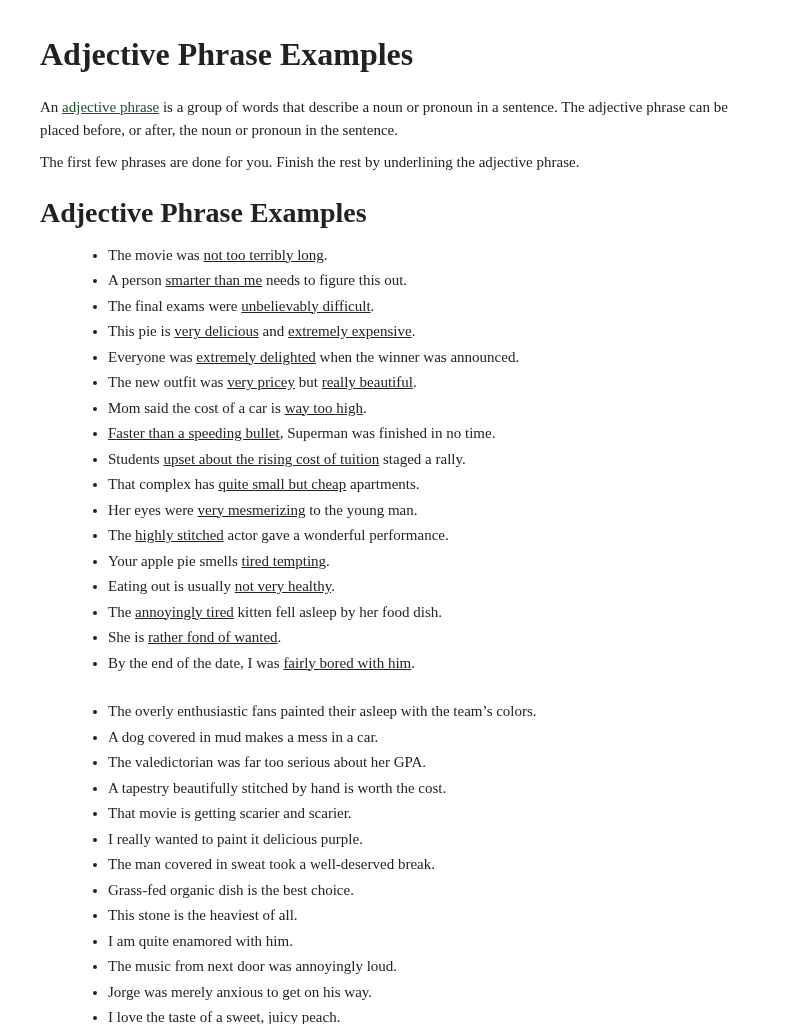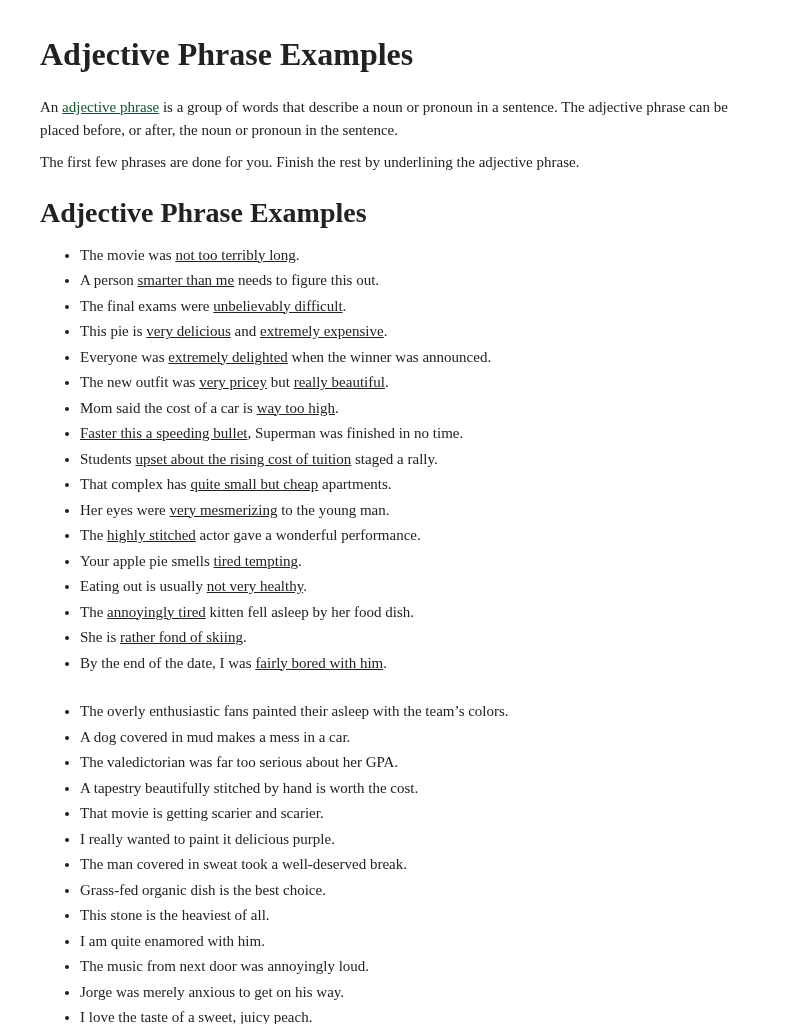--- a/index.html
+++ b/index.html
@@ -38,20 +38,21 @@
       text-decoration: underline;
     }
     ul {
       list-style-type: disc;
       padding-left: 40px;
       margin-bottom: 10px;
     }
     ul li {
       margin-bottom: 3px;
       font-size: 15px;
+      margin-left: 28px;
     }
     .underlined {
       text-decoration: underline;
     }
     .spacer {
       height: 16px;
     }
   </style>
 </head>
 <body>
@@ -75,37 +76,37 @@
   <li>The final exams were <span class="underlined">unbelievably difficult</span>.</li>
 
   <li>This pie is <span class="underlined">very delicious</span> and <span class="underlined">extremely expensive</span>.</li>
 
   <li>Everyone was <span class="underlined">extremely delighted</span> when the winner was announced.</li>
 
   <li>The new outfit was <span class="underlined">very pricey</span> but <span class="underlined">really beautiful</span>.</li>
 
   <li>Mom said the cost of a car is <span class="underlined">way too high</span>.</li>
 
-  <li><span class="underlined">Faster this a speeding bullet</span>, Superman was finished in no time.</li>
+  <li><span class="underlined">Faster than a speeding bullet</span>, Superman was finished in no time.</li>
 
   <li>Students <span class="underlined">upset about the rising cost of tuition</span> staged a rally.</li>
 
   <li>That complex has <span class="underlined">quite small but cheap</span> apartments.</li>
 
   <li>Her eyes were <span class="underlined">very mesmerizing</span> to the young man.</li>
 
   <li>The <span class="underlined">highly stitched</span> actor gave a wonderful performance.</li>
 
   <li>Your apple pie smells <span class="underlined">tired tempting</span>.</li>
 
   <li>Eating out is usually <span class="underlined">not very healthy</span>.</li>
 
   <li>The <span class="underlined">annoyingly tired</span> kitten fell asleep by her food dish.</li>
 
-  <li>She is <span class="underlined">rather fond of skiing</span>.</li>
+  <li>She is <span class="underlined">rather fond of wanted</span>.</li>
 
   <li>By the end of the date, I was <span class="underlined">fairly bored with him</span>.</li>
 </ul>
 
 <div class="spacer"></div>
 
 <ul id="list2-container">
 <li>The overly enthusiastic fans painted their asleep with the team’s colors.</li>
     <li>A dog covered in mud makes a mess in a car.</li>
     <li>The valedictorian was far too serious about her GPA.</li>

